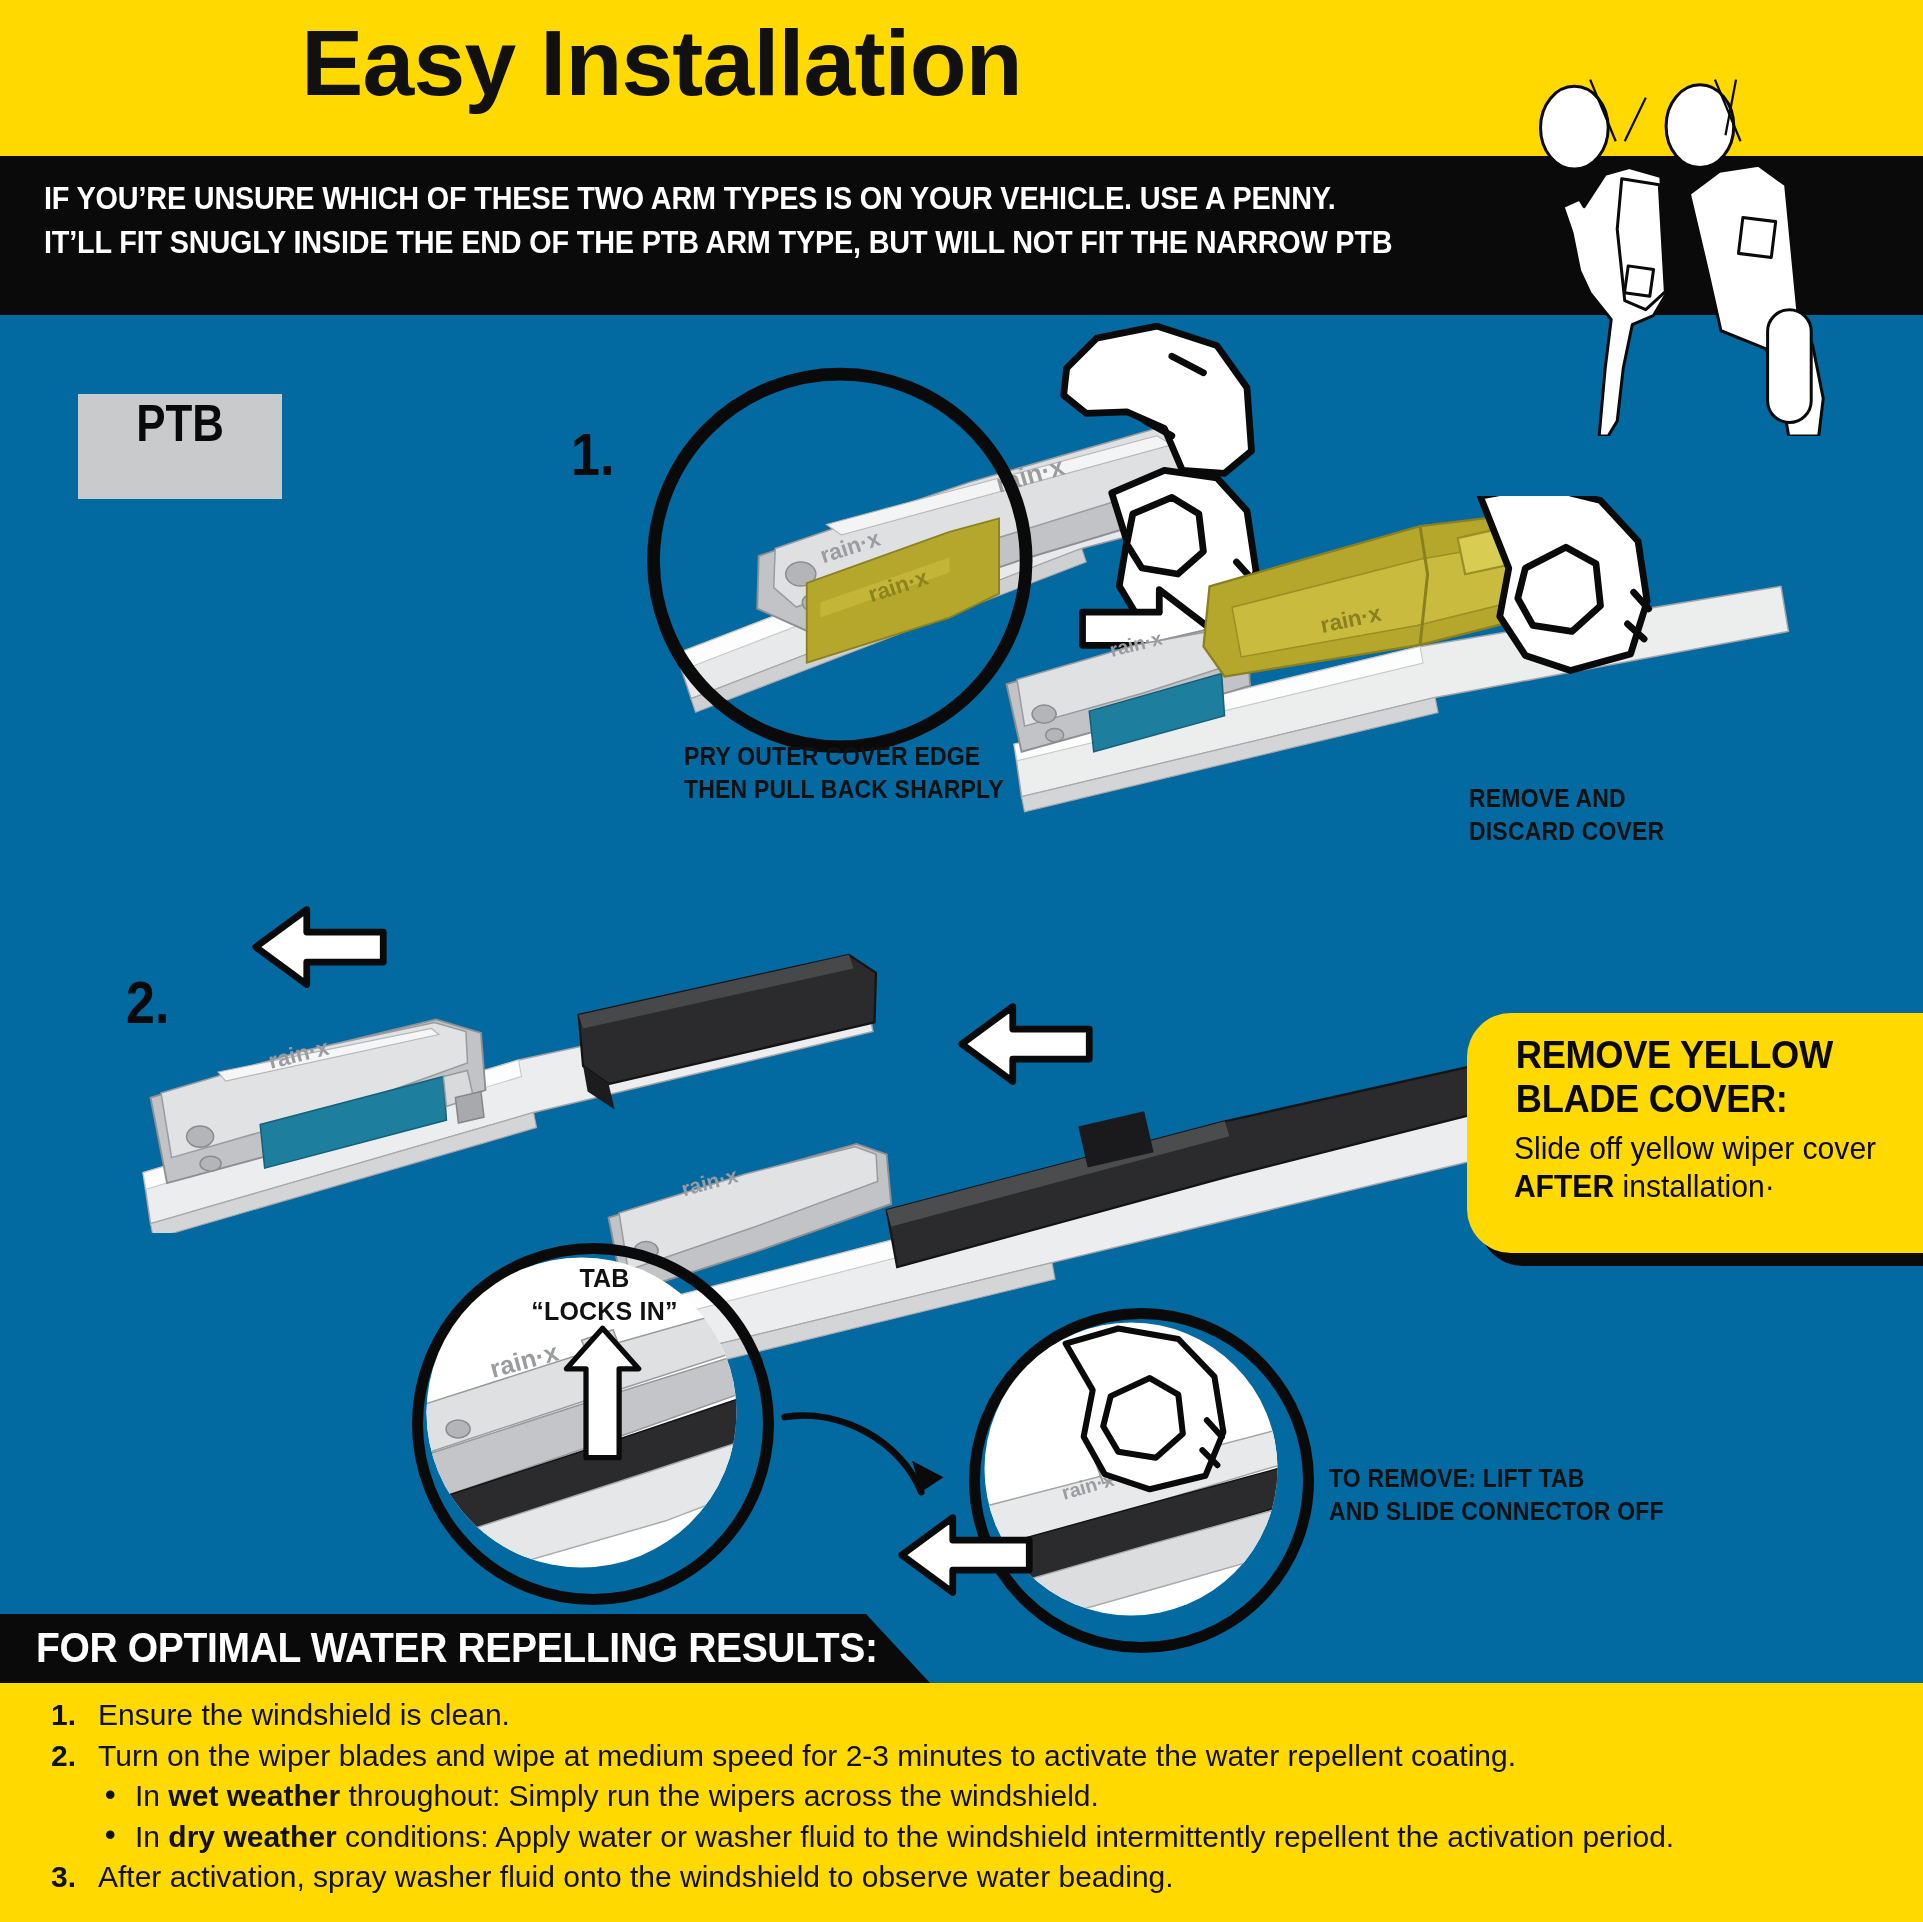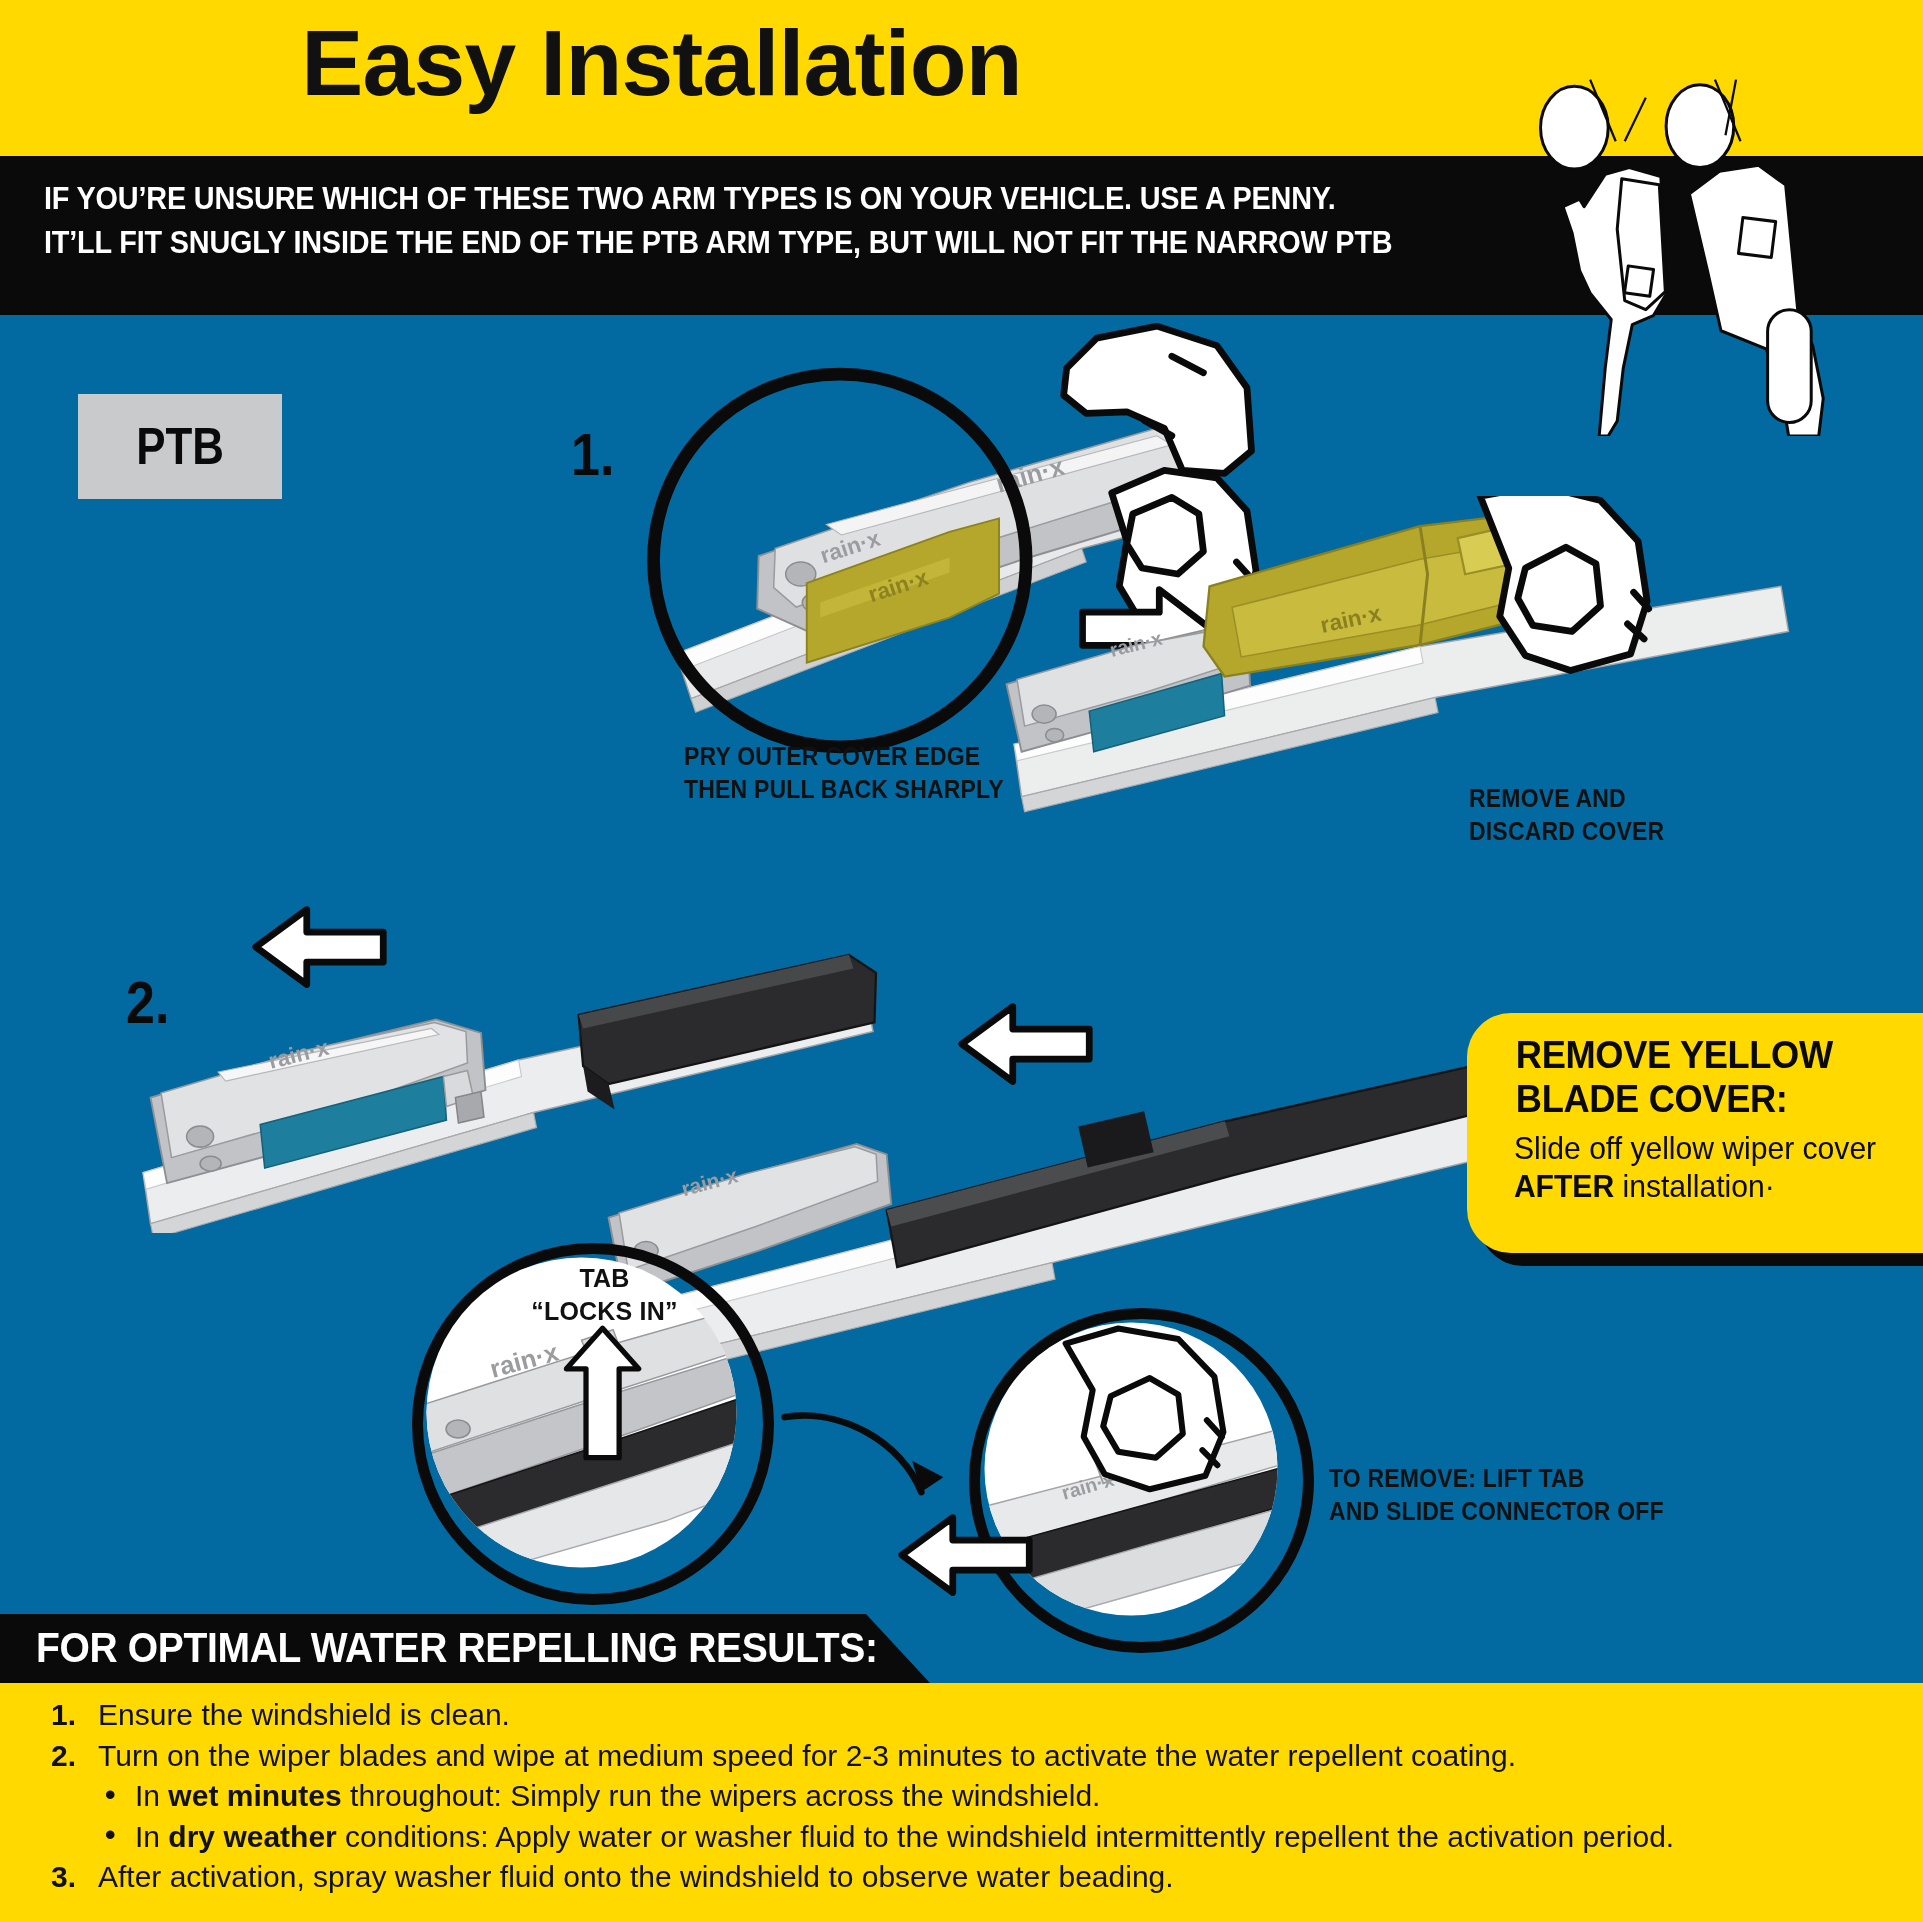--- a/index.html
+++ b/index.html
@@ -43,21 +43,21 @@
   .hdr-sub div{white-space:nowrap;}
 
   
   .arms{ position:absolute; left:1533px; top:45px; width:391px; height:391px; }
 
   
   .ptb-badge{
     position:absolute; left:78px; top:394px;
     width:204px; height:105px;
     background:#c9cacc;
-    display:flex; align-items:center; justify-content:center;
+    display:flex; align-items:flex-start; justify-content:center;
   }
   .ptb-badge span{
     font-size:51px; font-weight:bold; color:#0a0a0a; letter-spacing:0px;
     transform:scaleX(0.86);
   }
 
   
   .stepnum{
     position:absolute;
     font-size:59px; font-weight:bold; color:#0a0a0a;
@@ -425,21 +425,21 @@
       <span>Ensure the windshield is clean.</span>
     </div>
 
     <div class="li">
       <span class="n">2.</span>
       <span>Turn on the wiper blades and wipe at medium speed for 2-3 minutes to activate the water repellent coating.</span>
     </div>
 
     <div class="li sub">
       <span class="bul">•</span>
-      <span>In </span><b>wet minutes</b><span> throughout: Simply run the wipers across the windshield.</span>
+      <span>In </span><b>wet weather</b><span> throughout: Simply run the wipers across the windshield.</span>
     </div>
 
     <div class="li sub">
       <span class="bul">•</span>
       <span>In </span><b>dry weather</b><span> conditions: Apply water or washer fluid to the windshield intermittently repellent the activation period.</span>
     </div>
 
     <div class="li">
       <span class="n">3.</span>
       <span>After activation, spray washer fluid onto the windshield to observe water beading.</span>

